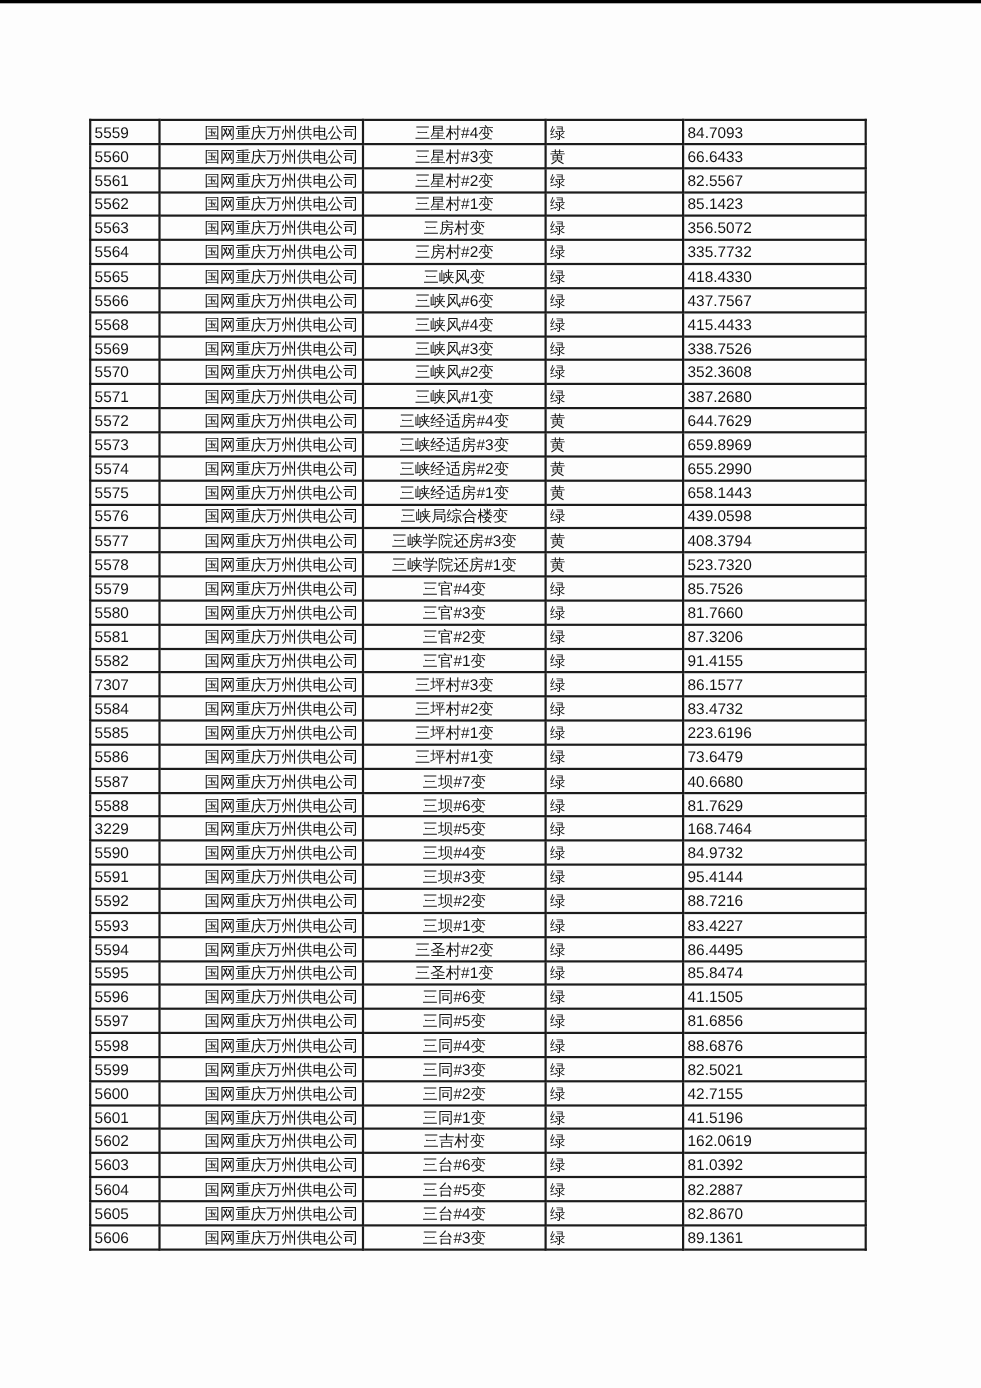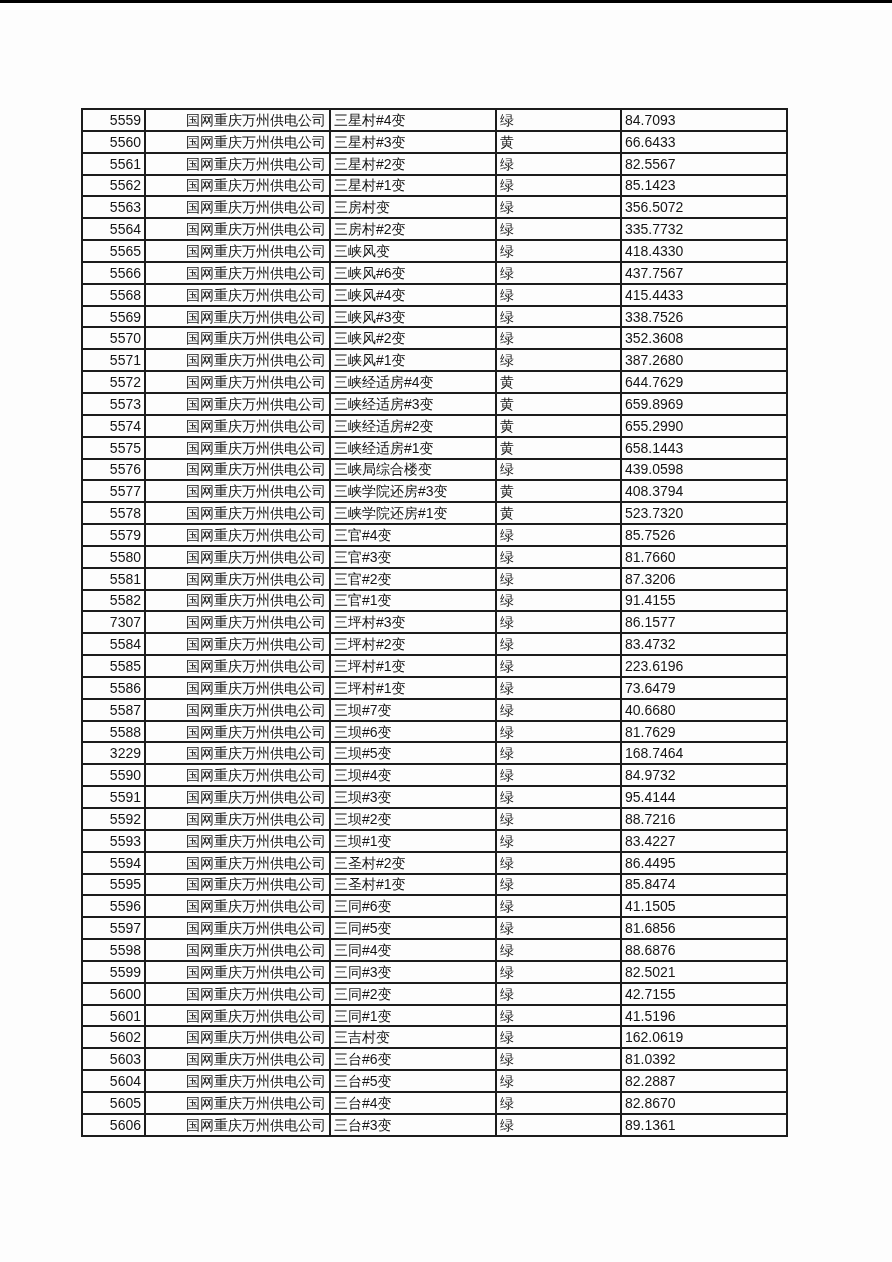--- a/index.html
+++ b/index.html
@@ -34,23 +34,23 @@
   table.data-table td {
     border: 2px solid #1c1c1c;
     font-size: 14px;
     color: #141414;
     line-height: 1;
     padding: 0 3px;
     white-space: nowrap;
     overflow: hidden;
     vertical-align: middle;
   }
-  td.col-id    { text-align: right; }
+  td.col-id    { text-align: left; }
   td.col-company { text-align: right; }
-  td.col-station { text-align: left; }
+  td.col-station { text-align: center; }
   td.col-status  { text-align: left; }
   td.col-value   { }
 </style>
 </head>
 <body>
 
 <div class="scan-bar"></div>
 
 <table class="data-table">
   <colgroup>

